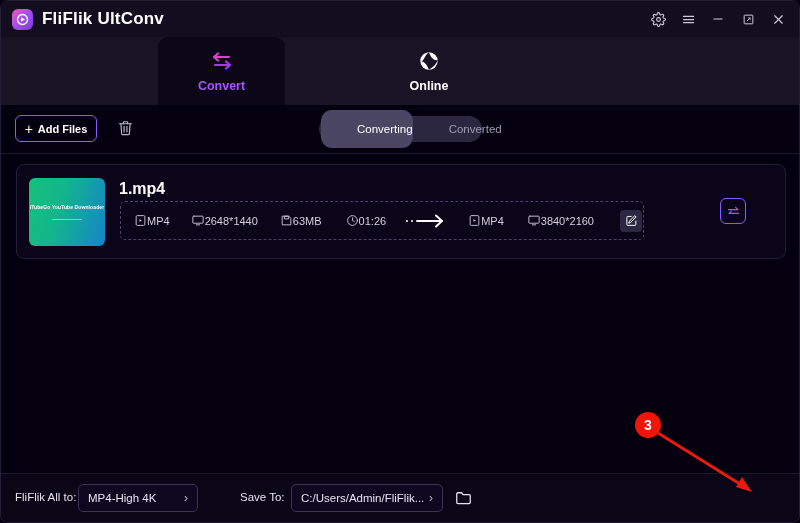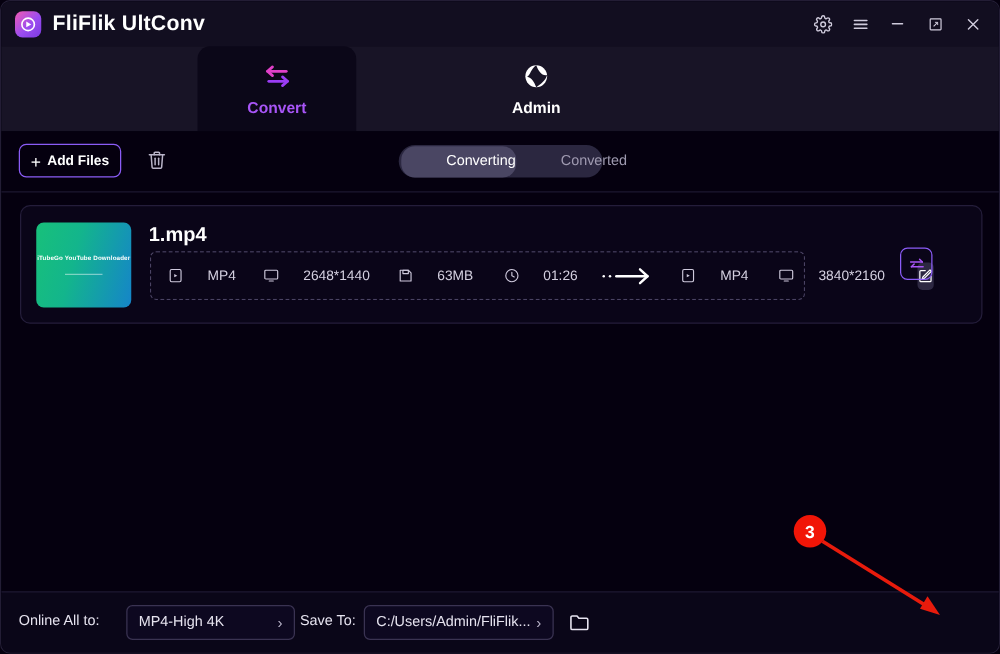--- a/index.html
+++ b/index.html
@@ -107,21 +107,21 @@
   }
   .segmented {
     position: absolute; left: 318px; top: 115px;
     width: 163px; height: 26px;
     background: #2b2740;
     border-radius: 13px;
     display: flex; align-items: center;
     padding: 2px;
   }
   .seg {
-    flex: 1; height: 25px;
+    flex: 1; height: 38px;
     display: flex; align-items: center; justify-content: center;
     font-size: 11.5px;
     color: #9f9ab0;
     border-radius: 11px;
     padding-left: 36px;
   }
   .seg.active {
     background: #4a4663;
     color: #ffffff;
   }
@@ -168,21 +168,21 @@
     font-weight: bold;
   }
   .meta-box {
     position: absolute; left: 103px; top: 36px;
     width: 524px; height: 39px;
     border: 1px dashed #4a4363;
     border-radius: 5px;
     display: flex; align-items: center;
   }
   .meta {
-    display: flex; align-items: center; gap: 19px;
+    display: flex; align-items: center; gap: 0;
     color: #d4d0e0;
     font-size: 11px;
     white-space: nowrap;
   }
   .meta svg { display:block; flex:none; }
   .m1 { margin-left: 13px; }
   .m2 { margin-left: 21px; }
   .m3 { margin-left: 22px; }
   .m4 { margin-left: 24px; }
   .arrow-wrap {
@@ -247,21 +247,21 @@
   .dropdown {
     position: absolute; top: 10px;
     height: 28px;
     border: 1px solid #3a3352;
     border-radius: 5px;
     background: #0d0820;
     display: flex; align-items: center;
     color: #e6e3ef;
     font-size: 11.5px;
   }
-  .dd-convert { left: 100px; width: 135px; }
+  .dd-convert { left: 77px; width: 120px; }
   .dd-save { left: 290px; width: 152px; }
   .dd-text {
     margin-left: 9px;
     white-space: nowrap; overflow: hidden;
     text-overflow: ellipsis;
   }
   .dd-chev {
     margin-left: auto; margin-right: 9px;
     color: #b6b1c6; font-size: 12px; line-height: 1;
   }
@@ -349,21 +349,21 @@
     <div class="tab-gap-1"></div>
 
 
     <div class="tab on">
       <span class="tab-icon">
         <svg width="22" height="22" viewBox="0 0 24 24">
           <circle cx="12" cy="12" r="9.5" fill="#ffffff"></circle>
           <path d="M12 2.5 C7 6 7 11 4 12.5 C8 13 10 17 12 21.5 C16 19 20 16 21.5 11 C17 12 14 8 12 2.5 Z" fill="#181426"></path>
         </svg>
       </span>
-      <span>Admin</span>
+      <span>Online</span>
     </div>
   </div>
 
   <div class="toolbar">
     <button class="add-files">
       <span class="plus">+</span>
       <span>Add Files</span>
     </button>
 
     <div class="trash">
@@ -470,21 +470,21 @@
     </div>
   </div>
 
   <div class="badge3">3</div>
   <svg class="anno-arrow" viewBox="0 0 110 70">
     <line x1="2" y1="2" x2="92" y2="58" stroke="#e81b0c" stroke-width="3"></line>
     <path d="M96 61 L80 56 L86 46 Z" fill="#e81b0c"></path>
   </svg>
 
   <div class="bottombar">
-    <div class="lbl lbl-convert">Online All to:</div>
+    <div class="lbl lbl-convert">FliFlik All to:</div>
 
     <div class="dropdown dd-convert">
       <span class="dd-text">MP4-High 4K</span>
       <span class="dd-chev">›</span>
     </div>
 
     <div class="lbl lbl-saveto">Save To:</div>
 
     <div class="dropdown dd-save">
       <span class="dd-text">C:/Users/Admin/FliFlik...</span>

